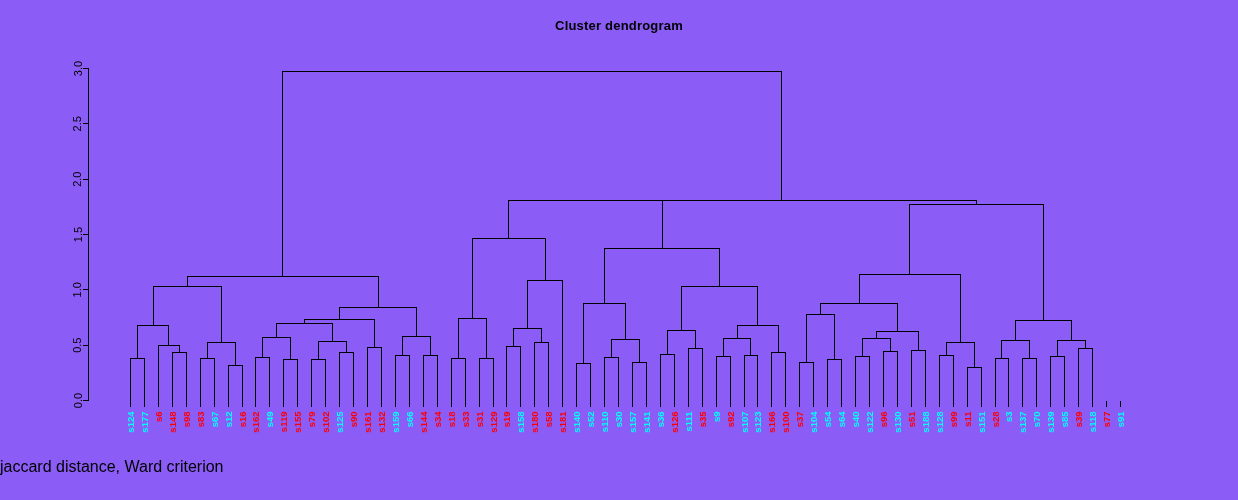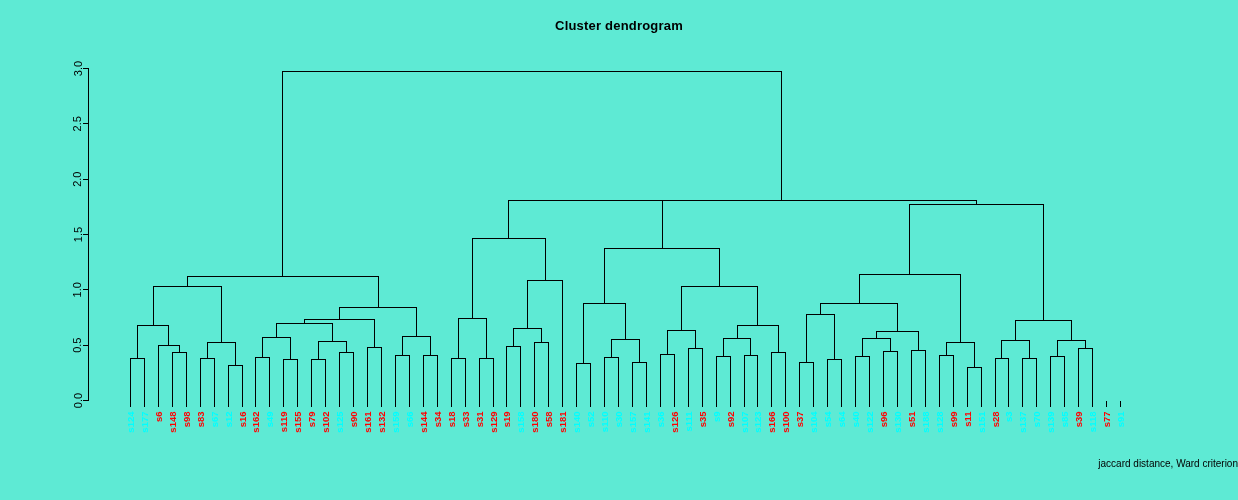--- a/index.html
+++ b/index.html
@@ -1,25 +1,25 @@
 <!DOCTYPE html>
 <html><head>
 <meta charset="utf-8">
 <style>
   html,body{margin:0;padding:0;background:#ffffff;}
   body{width:1238px;height:500px;overflow:hidden;
        font-family:"Liberation Sans", sans-serif;}
-  #root{position:relative;width:1238px;height:500px;background:#5eead4;}
+  #root{position:relative;width:1238px;height:500px;background:#8b5cf6;}
   #plot-title{
     position:absolute;left:0;top:18px;width:1238px;text-align:center;
     font-size:13px;font-weight:bold;color:#000;letter-spacing:0.2px;
   }
   #x-caption{
-    position:absolute;left:0;top:458px;width:1238px;text-align:right;
-    font-size:10px;color:#000;
+    position:absolute;left:0;top:458px;width:1238px;text-align:left;
+    font-size:16px;color:#000;
   }
   svg{position:absolute;left:0;top:0;}
   .axis-line{stroke:#000;stroke-width:1;fill:none;shape-rendering:crispEdges;}
   .tick-line{stroke:#000;stroke-width:1;shape-rendering:crispEdges;}
   .ytick-label{font-size:11px;fill:#000;font-family:"Liberation Sans",sans-serif;}
   .leaf-label{font-size:9.5px;font-family:"Liberation Sans",sans-serif;font-weight:bold;}
   .branch{stroke:#000;stroke-width:1;fill:none;shape-rendering:crispEdges;}
 </style>
 </head>
 <body>

